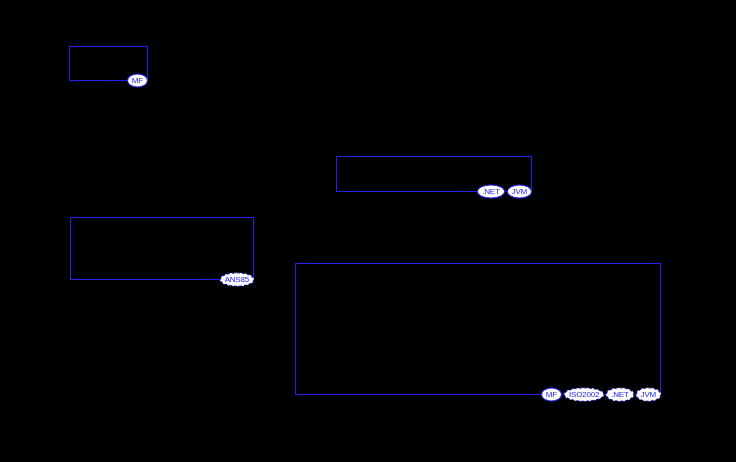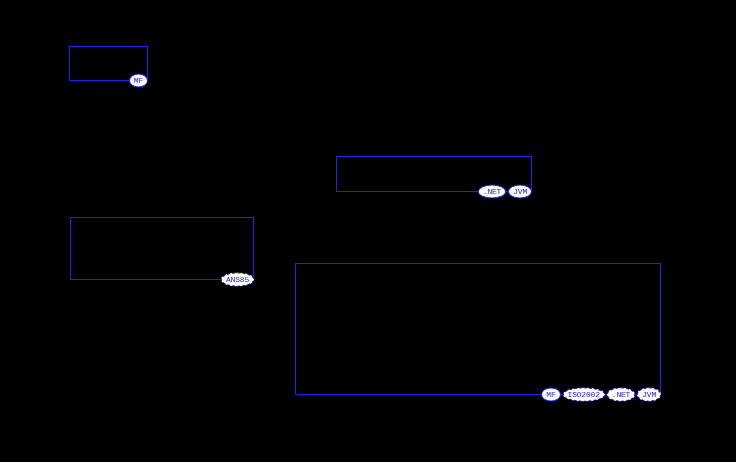--- a/index.html
+++ b/index.html
@@ -12,21 +12,20 @@
   body {
     width: 736px; height: 462px;
     background: var(--bg);
     font-family: "Liberation Sans", sans-serif;
     overflow: hidden;
   }
   .canvas {
     position: relative;
     width: 736px; height: 462px;
     background: var(--bg);
-    font-family: Liberation Mono, monospace;
   }
   .syntax-box {
     position: absolute;
     border: 1px solid var(--accent);
     background: transparent;
   }
   .badge-row {
     position: absolute;
     right: -1px;
     bottom: 0;

